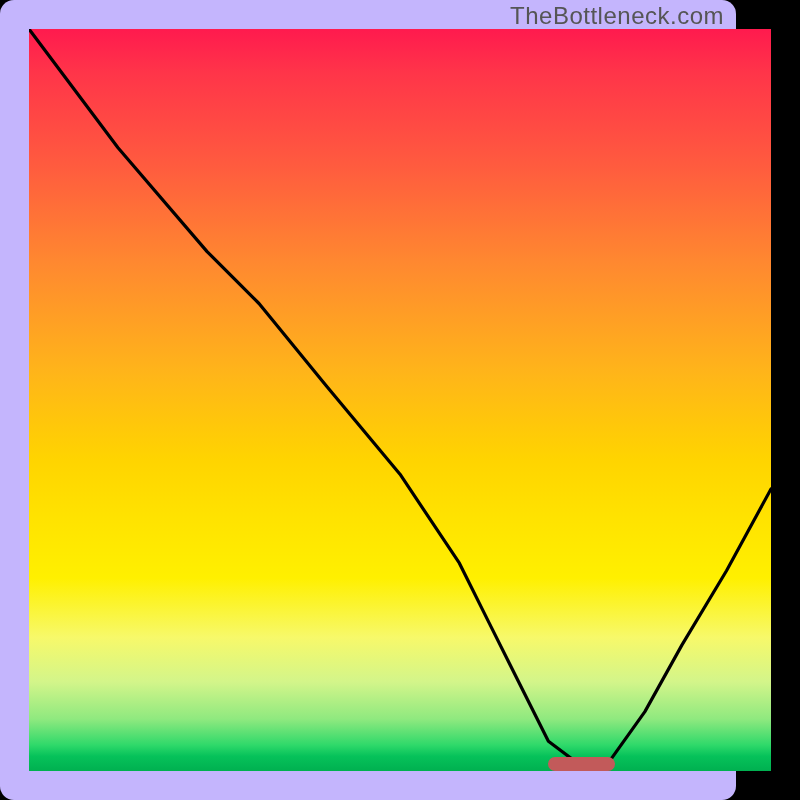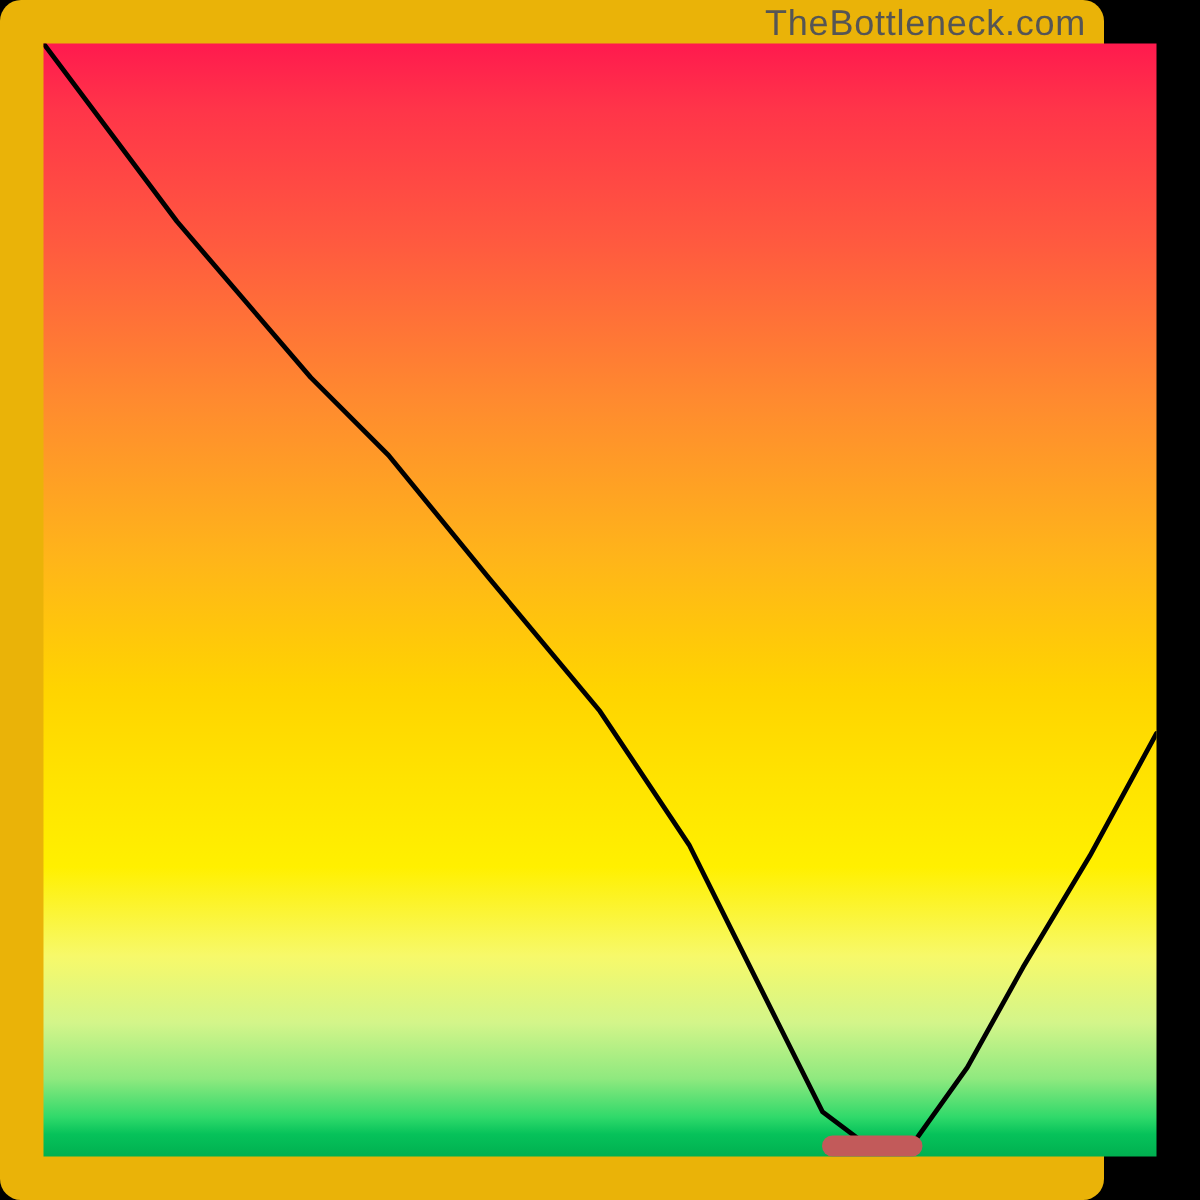--- a/index.html
+++ b/index.html
@@ -8,21 +8,21 @@
     width: 800px;
     height: 800px;
     background: #000;
     font-family: Arial, Helvetica, sans-serif;
     overflow: hidden;
   }
   .frame {
     position: relative;
     width: 736px;
     height: 800px;
-    background: #eab308;
+    background: #c4b5fd;
     border-radius: 14px;
   }
   .watermark {
     position: absolute;
     top: 2px;
     right: 12px;
     color: #555;
     font-size: 24px;
     letter-spacing: 0.5px;
     z-index: 5;

